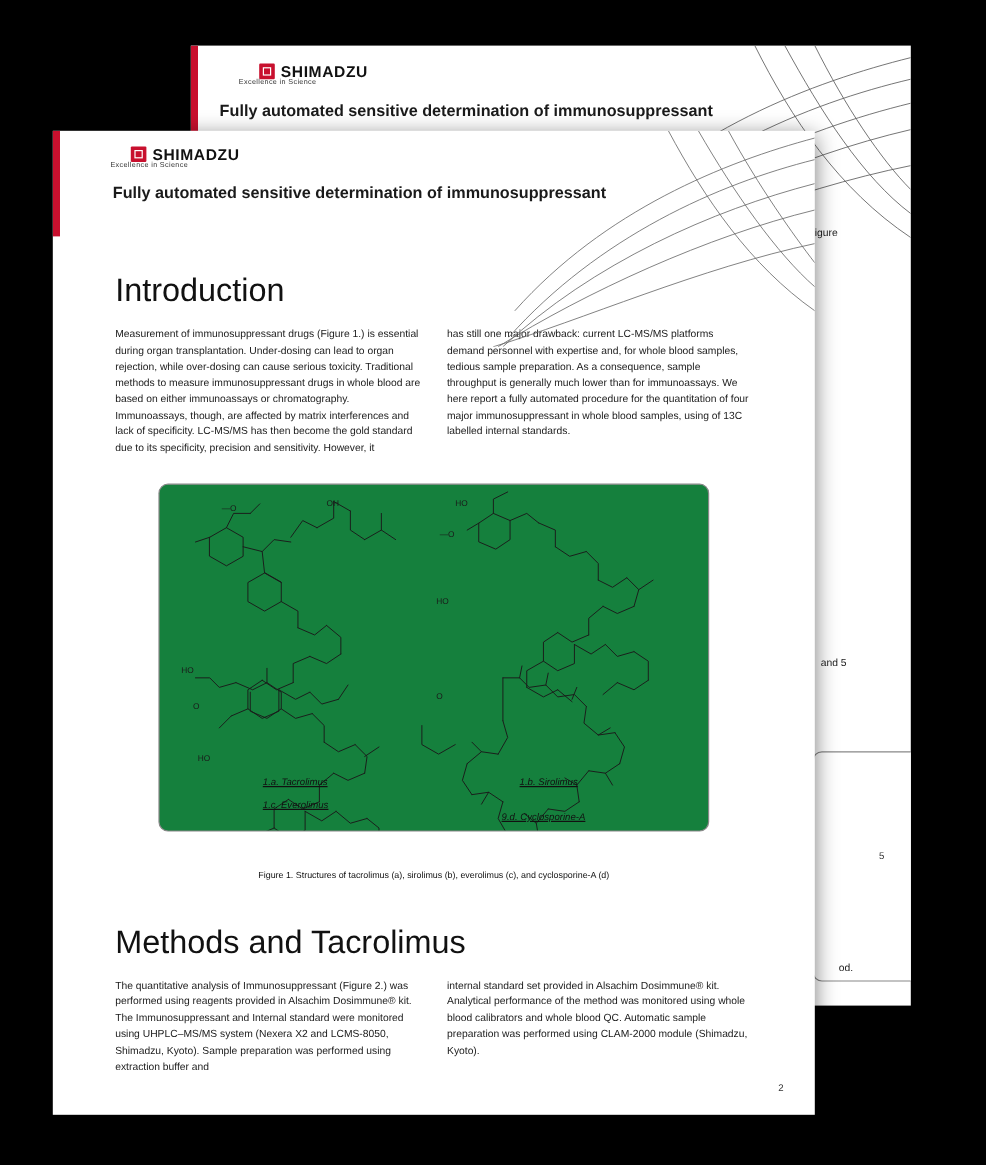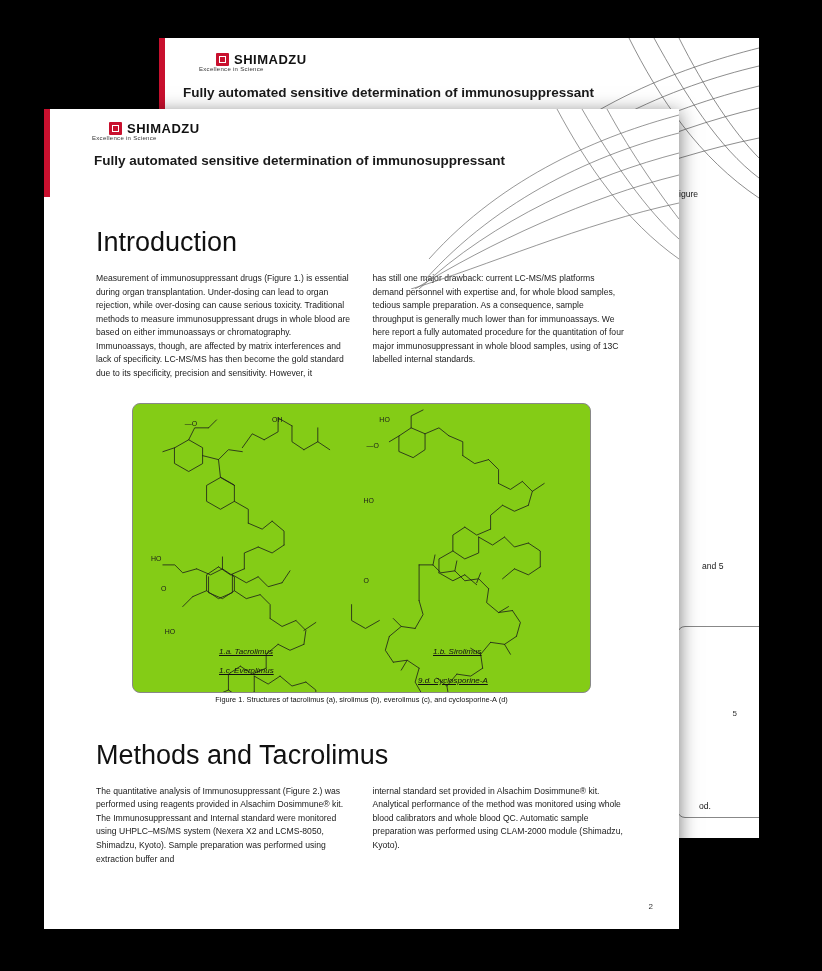--- a/index.html
+++ b/index.html
@@ -37,22 +37,22 @@
   .swoosh{position:absolute;right:0;top:0;pointer-events:none;}
 
   
   .content{padding:0 52px;}
   h1.section{font-size:27px;font-weight:normal;color:#111;margin:30px 0 14px 0;}
   .cols{display:flex;gap:22px;}
   .col{flex:1;font-size:8.6px;line-height:1.58;color:#1a1a1a;text-align:left;}
   .col p{margin:0;}
 
   .figure-box{margin:22px 36px 0 36px;border:1px solid #888;border-radius:8px;height:288px;
-     position:relative;background:#84cc16;overflow:hidden;}
-  .fig-cap{font-size:7.4px;text-align:center;margin-top:2px;color:#111;}
+     position:relative;background:#15803d;overflow:hidden;}
+  .fig-cap{font-size:7.4px;text-align:center;margin-top:32px;color:#111;}
   .struct-label{position:absolute;font-size:8px;font-style:italic;text-decoration:underline;}
 
   .page-num{position:absolute;right:26px;bottom:18px;font-size:8px;color:#333;}
   .page-back .page-num{right:22px;bottom:120px;}
 
   .back-text{position:absolute;font-size:8.6px;color:#1a1a1a;line-height:1.55;}
   .back-box{position:absolute;border:1px solid #888;border-radius:8px;background:#fff;}
 
   svg{display:block;}
 </style>
@@ -81,21 +81,21 @@
         <path d="M330 100 C 230 120, 120 165, 45 200"></path>
         <path d="M200 0 C 230 60, 270 120, 330 160"></path>
         <path d="M225 0 C 255 55, 290 110, 330 140"></path>
         <path d="M250 0 C 275 50, 305 95, 330 120"></path>
       </g>
     </svg>
   </div>
 
   <div class="back-text" style="left:520px;top:150px;">igure</div>
 
-  <div class="back-text" style="left:525px;top:522px;margin-left:18px;">and 5</div>
+  <div class="back-text" style="left:525px;top:508px;">and 5</div>
 
   <div class="back-box" style="left:518px;top:588px;width:120px;height:190px;"></div>
 
   <div class="back-text" style="left:540px;top:762px;">od.</div>
 
   <div class="page-num">5</div>
 </div>
 
 <div class="page-front">
 

